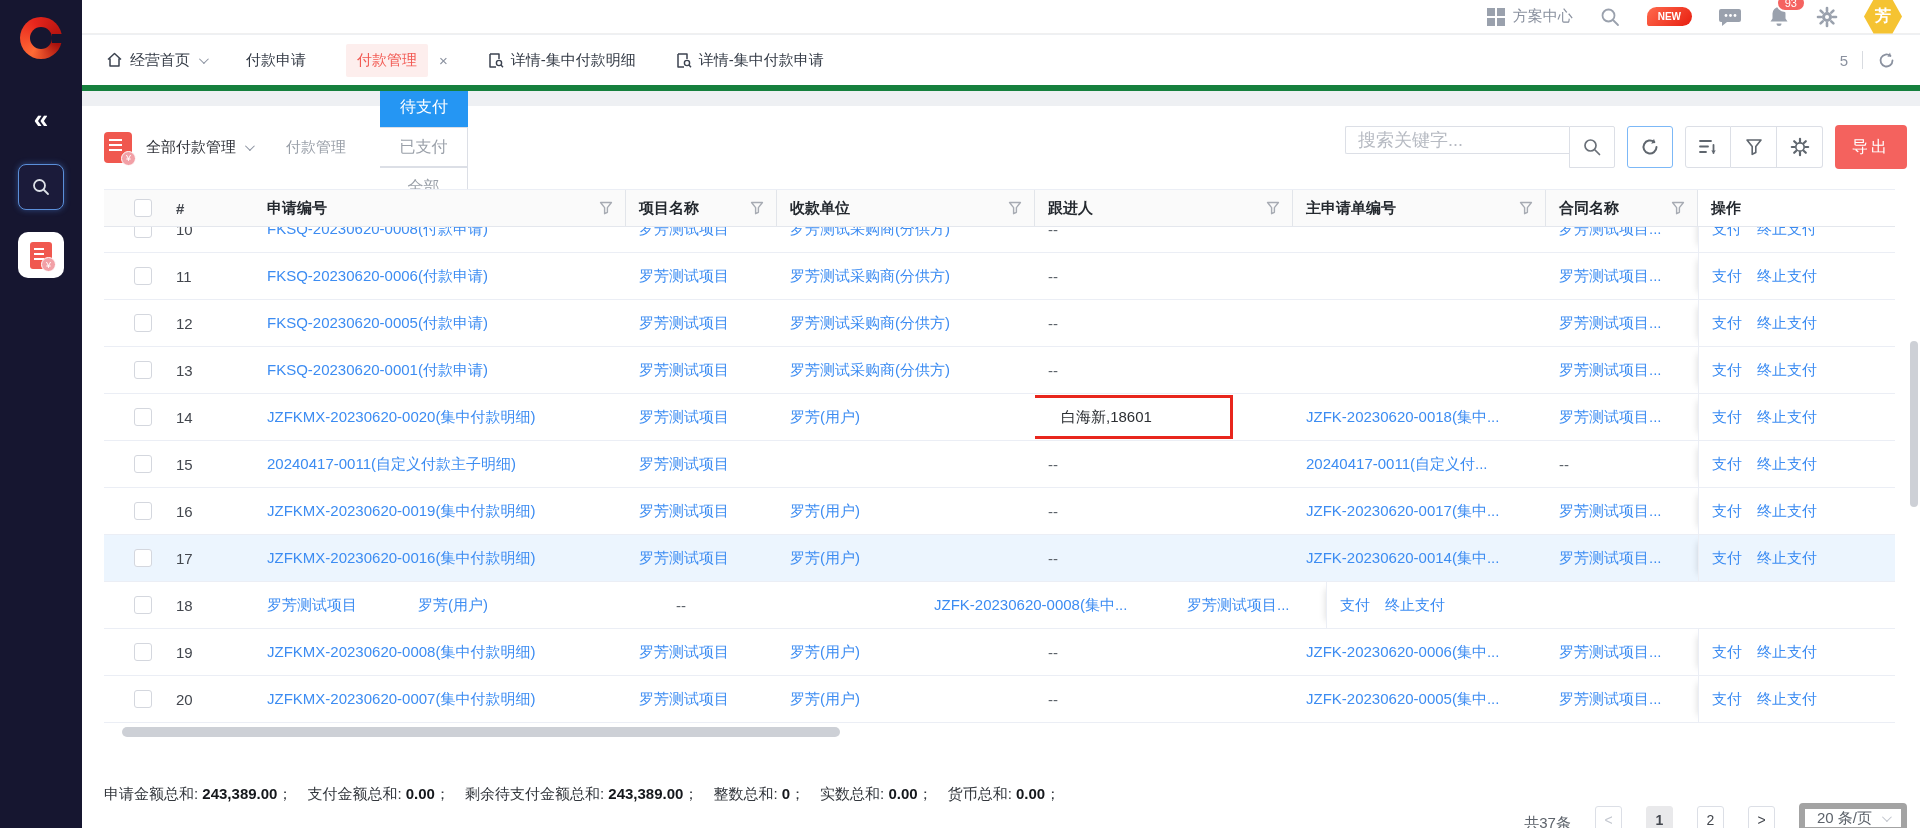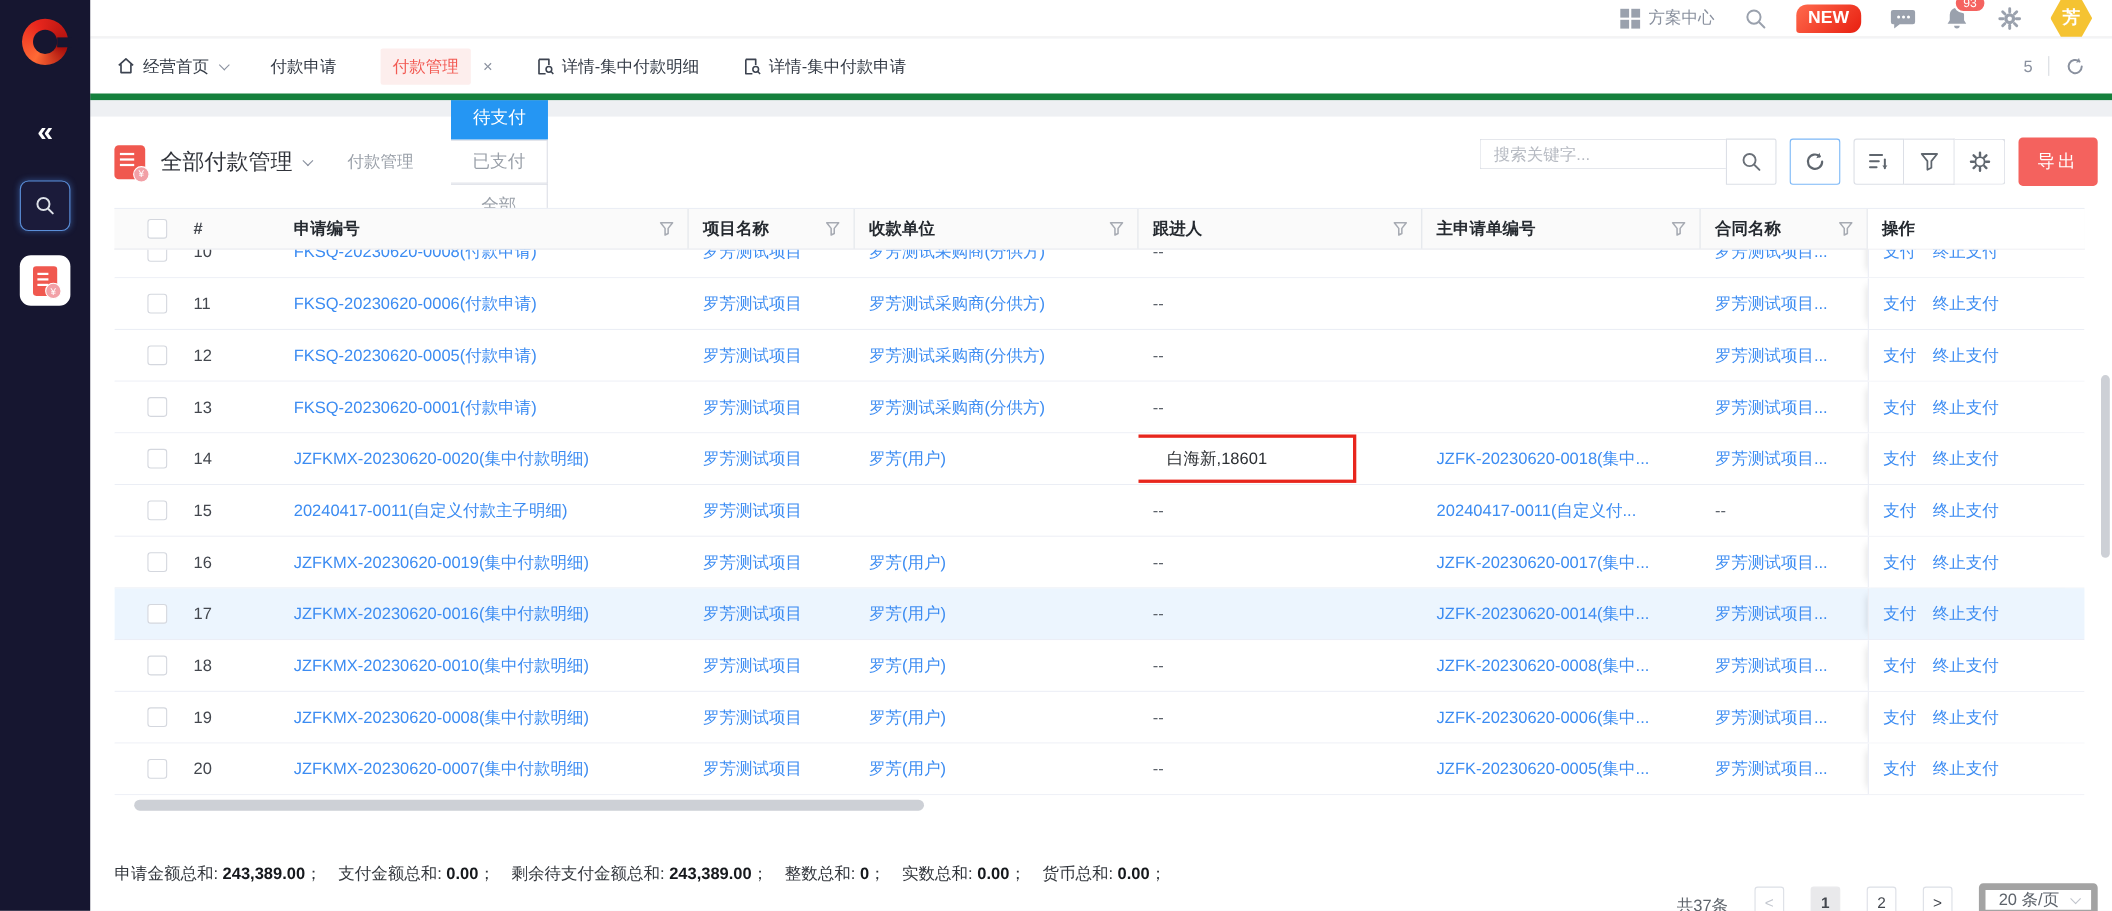--- a/index.html
+++ b/index.html
@@ -25,21 +25,21 @@
   .mini-coin { position:absolute; right:8px; bottom:6px; width:15px; height:15px; border-radius:50%;
     background:#f2a0a6; color:#fff; font-size:9px; display:flex; align-items:center; justify-content:center; border:1px solid #fff; }
 
   
   .topbar { position:absolute; left:82px; top:0; right:0; height:34px; background:#fff; border-bottom:1px solid #f0f0f0;
     display:flex; align-items:center; justify-content:flex-end; padding-right:18px; z-index:20; }
   .topbar-right { display:flex; align-items:center; gap:26px; }
   .plan-center { display:flex; align-items:center; gap:8px; color:#8a919f; font-size:15px; cursor:pointer; }
   .grid-icon { display:grid; grid-template-columns:8px 8px; grid-gap:2px; }
   .grid-icon i { width:8px; height:8px; background:#9aa1ad; }
-  .new-badge { background:linear-gradient(135deg,#ff6a4d,#e81f10); color:#fff; font-size:16px; font-weight:bold;
+  .new-badge { background:linear-gradient(135deg,#ff6a4d,#e81f10); color:#fff; font-size:10px; font-weight:bold;
     padding:4px 11px; border-radius:10px 10px 10px 3px; cursor:pointer; }
   .bell-wrap { position:relative; cursor:pointer; }
   .count-badge { position:absolute; top:-11px; right:-16px; background:#f56360; color:#fff; font-size:11px;
     padding:1px 7px; border-radius:9px; border:2px solid #fff; }
   .avatar { width:38px; height:36px; background:#f5c332; color:#fff; font-size:16px; font-weight:bold;
     display:flex; align-items:center; justify-content:center; cursor:pointer;
     clip-path:polygon(0 50%,25% 3%,75% 3%,100% 50%,75% 97%,25% 97%); }
 
   
   .tabbar { position:absolute; left:82px; top:35px; right:0; height:56px; background:#fff; border-bottom:6px solid #15803d;
@@ -56,31 +56,31 @@
 
   
   .card { position:absolute; left:82px; top:106px; right:0; bottom:0; background:#fff; padding:0 13px 0 22px; }
 
   .toolbar { height:50px; margin-top:16px; display:flex; align-items:center; }
   .title-icon { width:28px; height:31px; background:#f0584f; border-radius:4px; position:relative; margin-right:14px; }
   .title-icon::before { content:""; position:absolute; left:5px; top:7px; width:13px; height:2px; background:#fff;
     box-shadow:0 5px 0 #fff, 0 10px 0 #fff; }
   .title-coin { position:absolute; right:-4px; bottom:-3px; width:15px; height:15px; border-radius:50%;
     background:#f2a0a6; color:#fff; font-size:9px; display:flex; align-items:center; justify-content:center; border:1px solid #fff; }
-  .page-title { font-size:20px; color:#30333a; display:flex; align-items:center; gap:9px; cursor:pointer; }
+  .page-title { font-size:15px; color:#30333a; display:flex; align-items:center; gap:9px; cursor:pointer; }
   .page-subtitle { font-size:15px; color:#9aa0a9; margin-left:34px; }
   .seg { display:flex; margin-left:34px;flex-direction:column; }
   .seg-btn { min-width:88px; height:40px; border:1px solid #dcdfe6; border-left-width:0; background:#fff; color:#9aa0a9;
     font-size:16px; display:flex; align-items:center; justify-content:center; cursor:pointer; }
   .seg-btn:first-child { border-left-width:1px; }
   .seg-btn.active { background:#2596f3; border-color:#2596f3; color:#fff; }
   .toolbar-right { margin-left:auto; display:flex; align-items:center; gap:12px; }
   .search-box { display:flex; }
   .search-input { width:224px; height:28px; border:1px solid #dcdfe6; border-right:none; border-radius:2px 0 0 2px;
-    padding:0 12px; font-size:15px; color:#333; outline:none; font-family:inherit; }
+    padding:0 12px; font-size:18px; color:#333; outline:none; font-family:inherit; }
   .search-input::placeholder { color:#b6bac2; }
   .icon-btn { width:46px; height:42px; background:#fff; border:1px solid #dcdfe6; display:flex; align-items:center;
     justify-content:center; cursor:pointer; }
   .search-btn { border-radius:0 2px 2px 0; }
   .refresh-btn { border:1px solid #7cb8f7; border-radius:3px; }
   .btn-group { display:flex; }
   .btn-group .icon-btn { border-left-width:0; }
   .btn-group .icon-btn:first-child { border-left-width:1px; border-radius:3px 0 0 3px; }
   .btn-group .icon-btn:last-child { border-radius:0 3px 3px 0; }
   .export-btn { height:44px; padding:0 17px; background:#f4625e; color:#fff; font-size:16px; border:none;
@@ -593,23 +593,20 @@
           <div class="td col-ops">
             <a>支付</a>
             <a>终止支付</a>
           </div>
         </div>
         <div class="tr">
           <div class="td col-sel">
             <span class="checkbox"></span>
           </div>
           <div class="td col-num">18</div>
-          <div class="td col-code">
-            <a>JZFKMX-20230620-0010(集中付款明细)</a>
-          </div>
           <div class="td col-project">
             <a>罗芳测试项目</a>
           </div>
           <div class="td col-payee">
             <a>罗芳(用户)</a>
           </div>
           <div class="td col-follower">
             <span class="plain">--</span>
           </div>
           <div class="td col-main">

